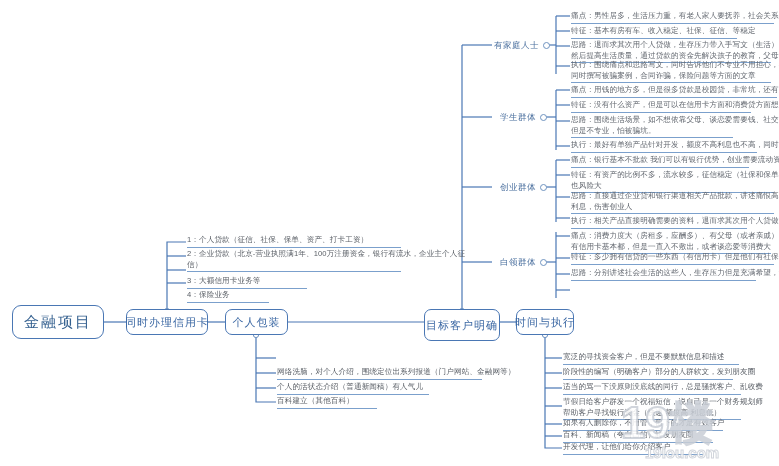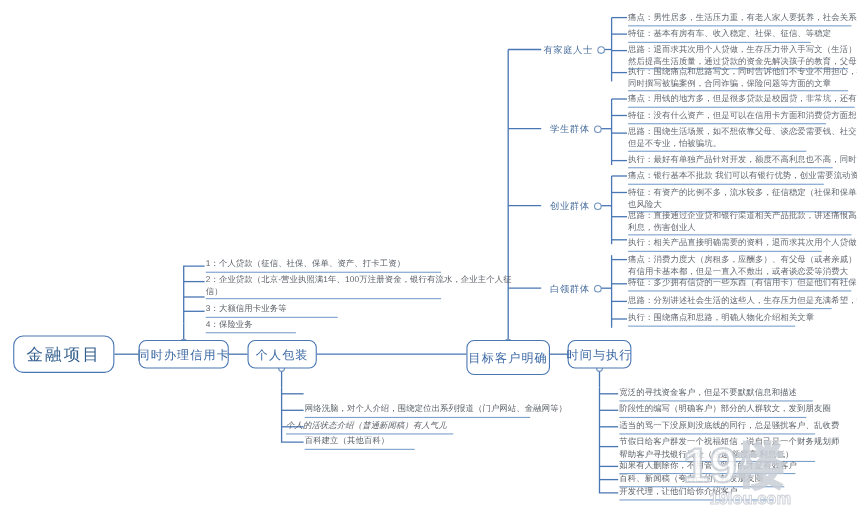--- a/index.html
+++ b/index.html
@@ -167,21 +167,21 @@
 
   <div class="node lvl1" style="left:516px;top:309px;width:58px;height:26px;">时间与执行</div>
 
   <div class="leaf" style="left:187px;top:235px;width:214px;">1：个人贷款（征信、社保、保单、资产、打卡工资）</div>
   <div class="leaf" style="left:187px;top:249px;width:214px;">2：企业贷款（北京-营业执照满1年、100万注册资金，银行有流水，企业主个人征
 信）</div>
   <div class="leaf" style="left:187px;top:276px;width:120px;">3：大额信用卡业务等</div>
   <div class="leaf" style="left:187px;top:290px;width:82px;">4：保险业务</div>
 
   <div class="leaf" style="left:277px;top:367px;width:205px;">网络洗脑，对个人介绍，围绕定位出系列报道（门户网站、金融网等）</div>
-  <div class="leaf" style="left:260px;top:382px;width:152px;font-style:italic;">个人的活状态介绍（普通新闻稿）有人气儿</div>
+  <div class="leaf" style="left:277px;top:382px;width:152px;">个人的活状态介绍（普通新闻稿）有人气儿</div>
   <div class="leaf" style="left:277px;top:396px;width:100px;">百科建立（其他百科）</div>
 
   <div class="cat" style="left:494px;top:40px;">
     <span>有家庭人士</span><span class="dot"></span>
   </div>
   <div class="cat" style="left:500px;top:112px;">
     <span>学生群体</span><span class="dot"></span>
   </div>
   <div class="cat" style="left:500px;top:182px;">
     <span>创业群体</span><span class="dot"></span>
@@ -207,21 +207,20 @@
   <div class="leaf sub" style="left:571px;top:170px;width:203px;">特征：有资产的比例不多，流水较多，征信稳定（社保和保单不一定有）敢用钱，但是
 也风险大</div>
   <div class="leaf sub" style="left:571px;top:191px;width:203px;">思路：直接通过企业贷和银行渠道相关产品批款，讲述痛恨高利息和欺骗手段获取高额
 利息，伤害创业人</div>
   <div class="leaf sub" style="left:571px;top:216px;width:176px;">执行：相关产品直接明确需要的资料，退而求其次用个人贷做</div>
 
   <div class="leaf sub" style="left:571px;top:231px;width:200px;">痛点：消费力度大（房租多，应酬多）、有父母（或者亲戚）需要照顾
 有信用卡基本都，但是一直入不敷出，或者谈恋爱等消费大</div>
   <div class="leaf sub" style="left:571px;top:252px;width:203px;">特征：多少拥有信贷的一些东西（有信用卡）但是他们有社保、没资产、有工资。</div>
   <div class="leaf sub" style="left:571px;top:268px;width:185px;">思路：分别讲述社会生活的这些人，生存压力但是充满希望，缺钱，被骗等</div>
-  <div class="leaf sub" style="left:571px;top:284px;width:152px;">执行：围绕痛点和思路，明确人物化介绍相关文章</div>
 
   <div class="leaf" style="left:563px;top:352px;width:176px;">宽泛的寻找资金客户，但是不要默默信息和描述</div>
   <div class="leaf" style="left:563px;top:367px;width:170px;">阶段性的编写（明确客户）部分的人群软文，发到朋友圈</div>
   <div class="leaf" style="left:563px;top:382px;width:178px;">适当的骂一下没原则没底线的同行，总是骚扰客户、乱收费</div>
   <div class="leaf" style="left:563px;top:397px;width:178px;">节假日给客户群发一个祝福短信，说自己是一个财务规划师
 帮助客户寻找银行资金（快速 额度高 利息低）</div>
   <div class="leaf" style="left:563px;top:418px;width:160px;">如果有人删除你，不用管，留下的才是有效客户</div>
   <div class="leaf" style="left:563px;top:430px;width:150px;">百科、新闻稿（夸自己的）转发朋友圈</div>
   <div class="leaf" style="left:563px;top:442px;width:140px;">开发代理，让他们给你介绍客户</div>
 

